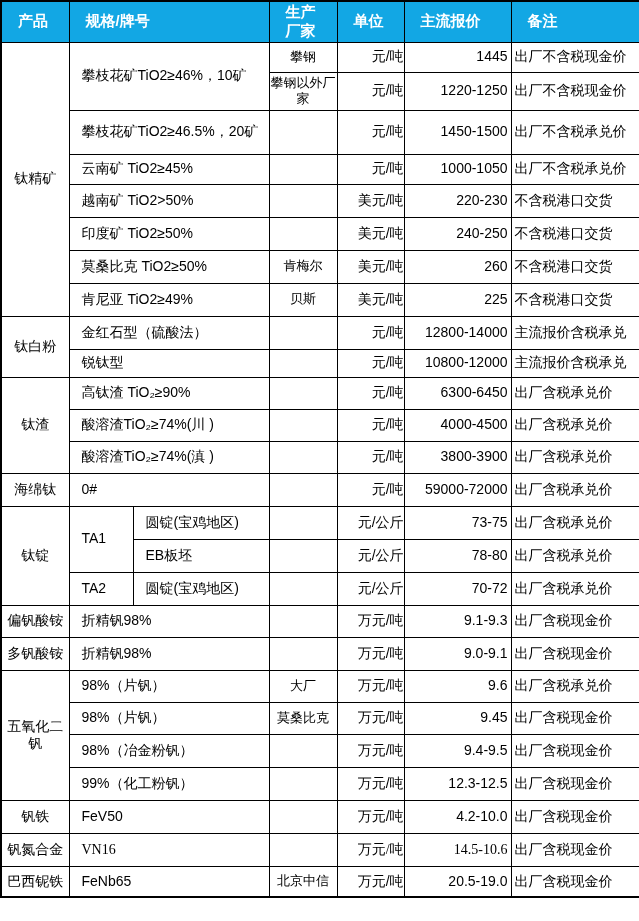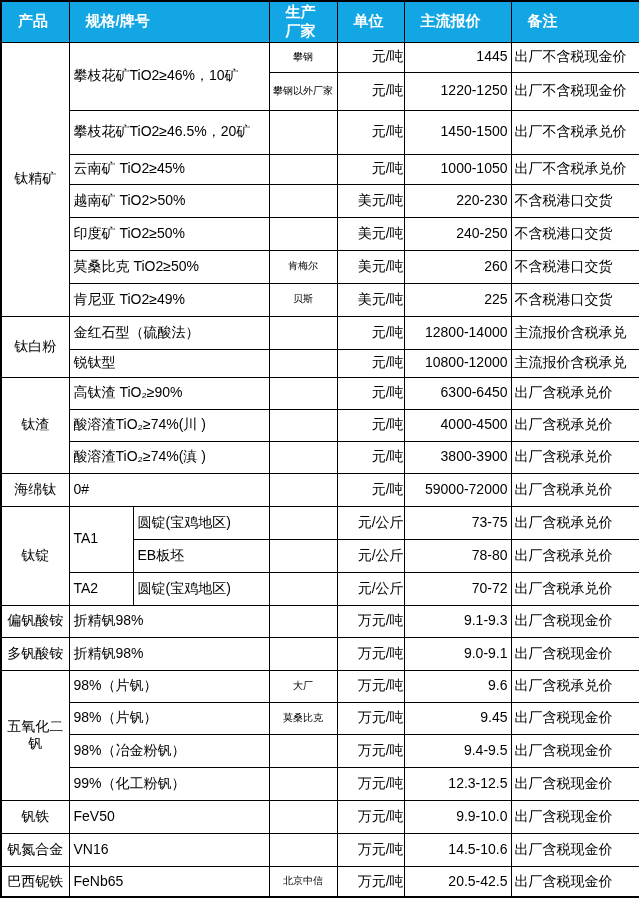--- a/index.html
+++ b/index.html
@@ -34,22 +34,22 @@
   thead tr{height:36px;}
   thead th{
     background:var(--header-bg);
     color:var(--header-text);
     font-weight:bold;
     font-size:15px;
     text-align:left;
     padding:1px 16px;
   }
   .col-product{text-align:center;padding:6px 2px;}
-  .col-spec{text-align:left;padding-left:4px;}
-  .col-manufacturer{text-align:center;font-size:10px;padding:1px 1px;}
+  .col-spec{text-align:left;padding-left:12px;}
+  .col-manufacturer{text-align:center;font-size:13px;padding:1px 1px;}
   .col-unit{text-align:right;padding-left:2px;padding-right:0;}
   .col-price{text-align:right;}
   .col-remark{text-align:left;padding-left:3px;padding-right:12px;}
 </style>
 </head>
 <body>
 
 <table>
   <colgroup>
     <col style="width:68px">
@@ -239,33 +239,33 @@
         <td class="col-manufacturer"></td>
         <td class="col-unit">万元/吨</td>
         <td class="col-price">12.3-12.5</td>
         <td class="col-remark">出厂含税现金价</td>
       </tr>
       <tr style="height: 33px; margin-top: 26px;">
         <td class="col-product">钒铁</td>
         <td colspan="2" class="col-spec">FeV50</td>
         <td class="col-manufacturer"></td>
         <td class="col-unit">万元/吨</td>
-        <td class="col-price">9.9-10.0</td>
-        <td class="col-remark">出厂含税现金价</td>
-      </tr>
-      <tr style="height: 33px;">
+        <td class="col-price">4.2-10.0</td>
+        <td class="col-remark">出厂含税现金价</td>
+      </tr>
+      <tr style="height: 33px; font-family: Liberation Serif, serif;">
         <td class="col-product">钒氮合金</td>
         <td colspan="2" class="col-spec">VN16</td>
         <td class="col-manufacturer"></td>
         <td class="col-unit">万元/吨</td>
         <td class="col-price">14.5-10.6</td>
         <td class="col-remark">出厂含税现金价</td>
       </tr>
       <tr style="height: 20px; margin-left: 12px;">
         <td class="col-product">巴西铌铁</td>
         <td colspan="2" class="col-spec">FeNb65</td>
         <td class="col-manufacturer">北京中信</td>
         <td class="col-unit">万元/吨</td>
-        <td class="col-price">20.5-42.5</td>
+        <td class="col-price">20.5-19.0</td>
         <td class="col-remark">出厂含税现金价</td>
       </tr>
     </tbody>
 </table>
 
 </body></html>

